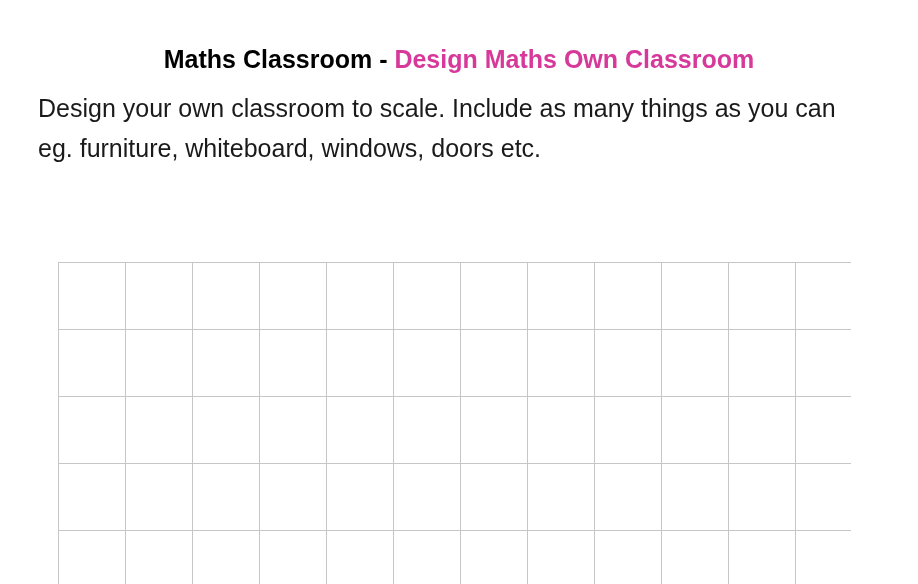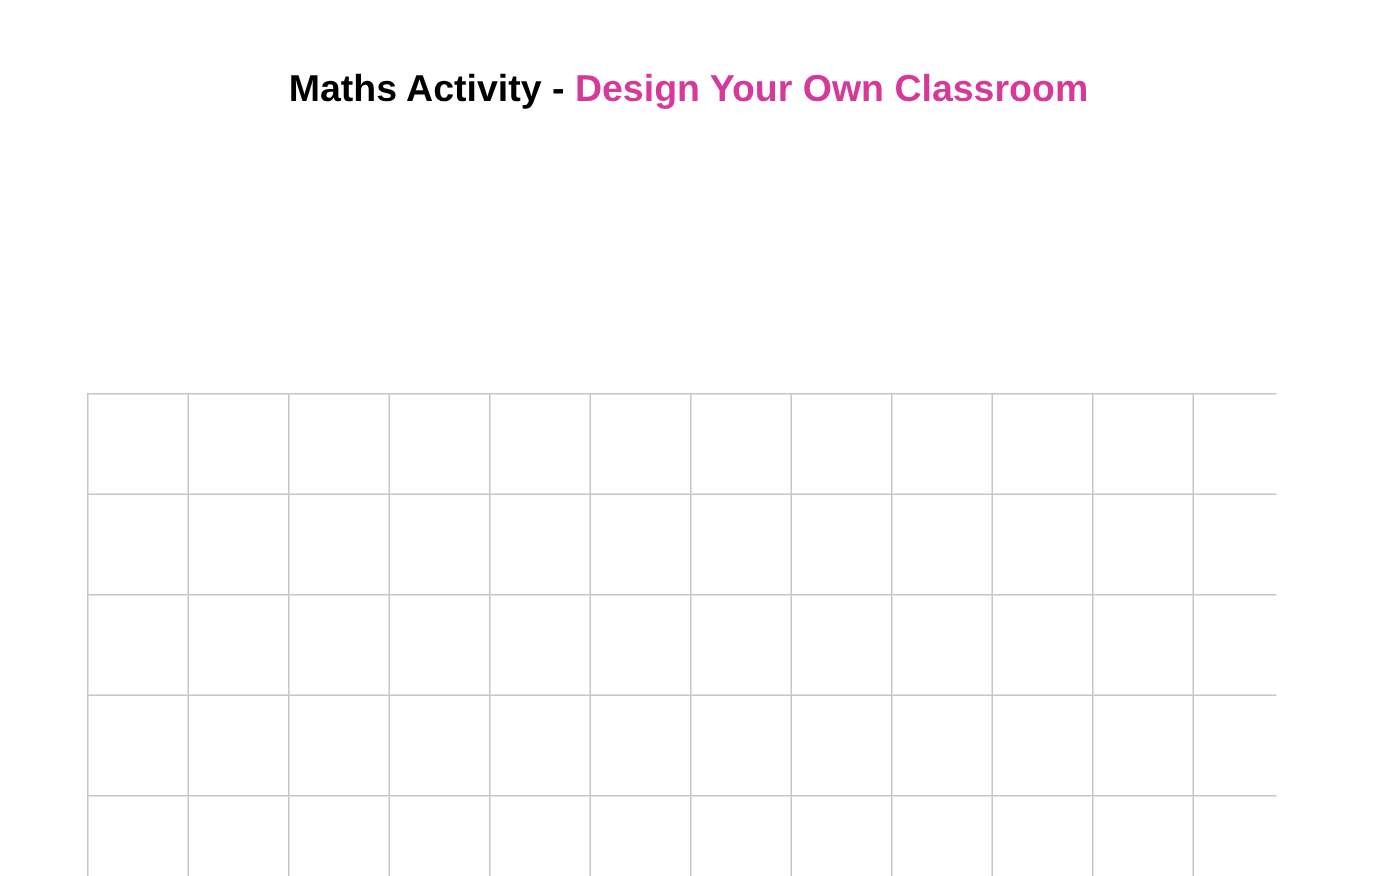--- a/index.html
+++ b/index.html
@@ -70,23 +70,24 @@
     border: 1px solid #c6c6c6;
     padding: 0;
   }
 </style>
 </head>
 <body>
 
 <div class="page">
 
   <h1 class="title">
-    <span class="part-plain">Maths Activity - </span><span class="part-accent">Design Your Own Classroom</span>
+    <span class="part-plain">Maths Classroom - </span><span class="part-accent">Design Maths Own Classroom</span>
   </h1>
 
+  <p class="intro">Design your own classroom to scale. Include as many things as you can eg. furniture, whiteboard, windows, doors etc.</p>
 
 
   <div class="grid-wrap">
     <table class="grid">
       <tbody>
           <tr>
             <td style="width: 66px; height: 66px; border-color: rgb(198, 198, 198);"></td>
             <td style="width: 66px; height: 66px; border-color: rgb(198, 198, 198);"></td>
             <td style="width: 66px; height: 66px; border-color: rgb(198, 198, 198);"></td>
             <td style="width: 66px; height: 66px; border-color: rgb(198, 198, 198);"></td>

